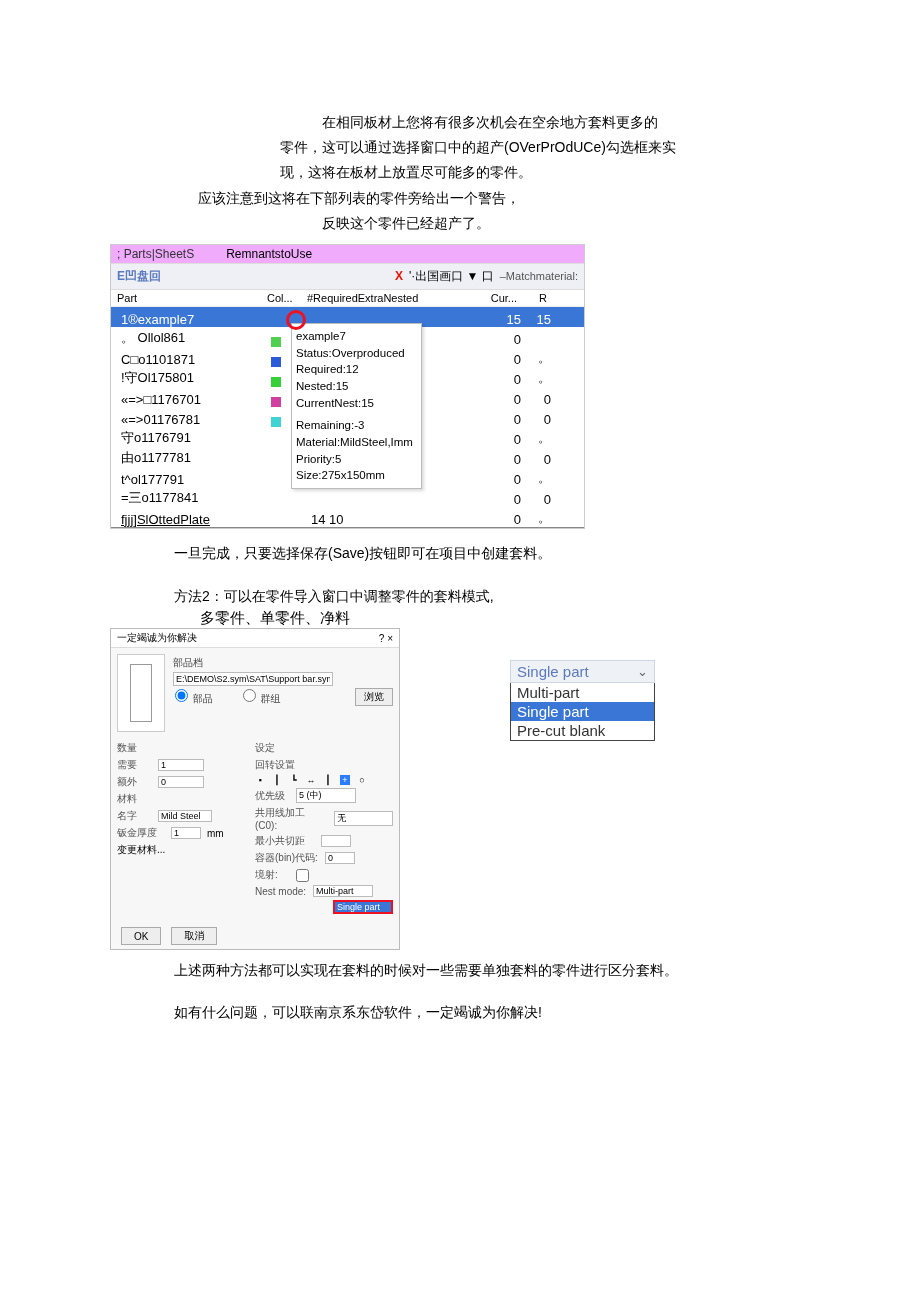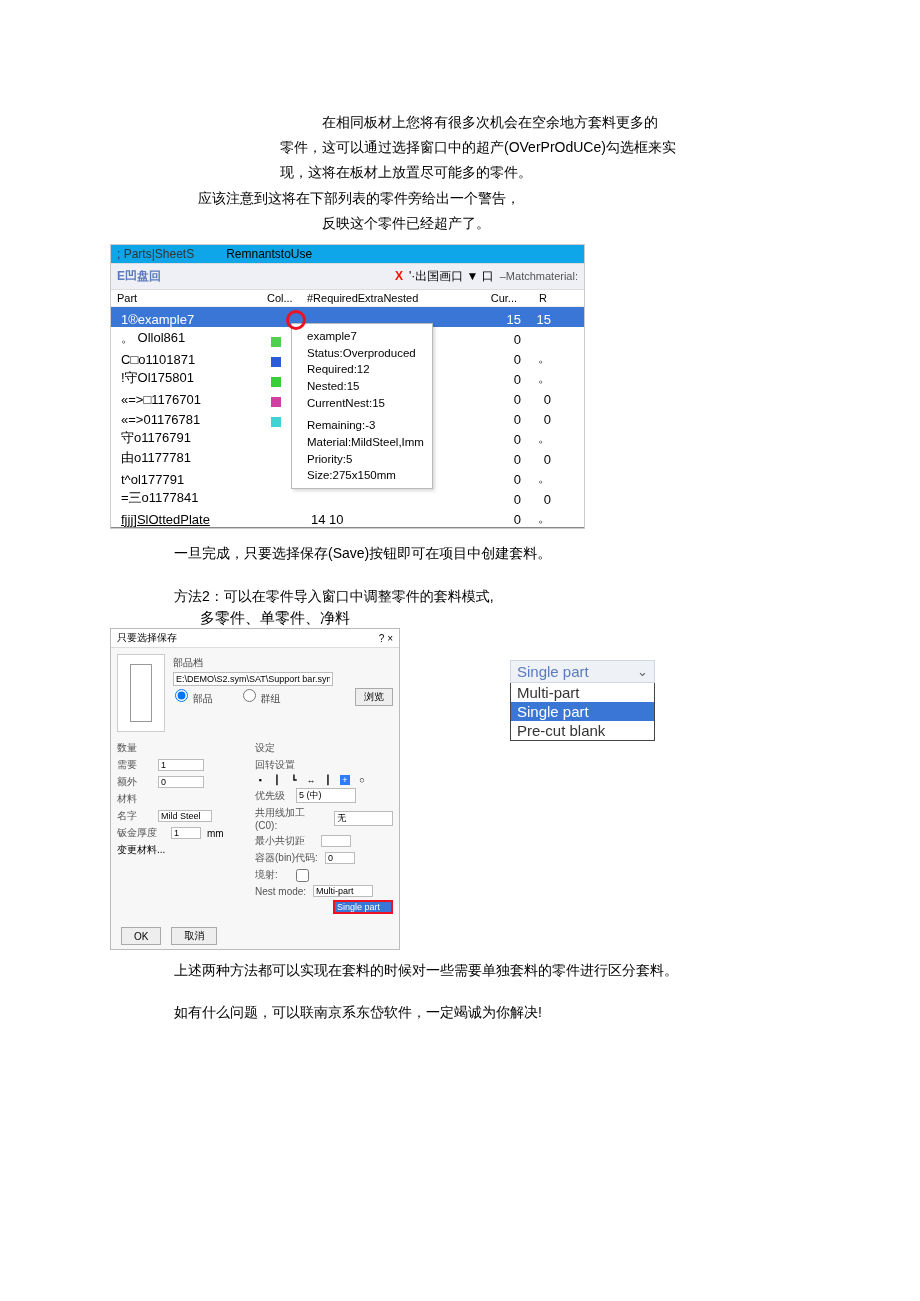--- a/index.html
+++ b/index.html
@@ -21,21 +21,21 @@
     .para1 .l5 { text-indent: 212px; }
     .ui-panel {
       margin-top: 8px;
       border: 1px solid #ccc;
       font-size: 12px;
       width: 475px;
     }
     .tabrow {
       display: flex;
       align-items: center;
-      background: #0ea5e9;
+      background: #f0abfc;
       border-bottom: 1px solid #ddd;
     }
     .tabrow > div { padding: 2px 6px; }
     .tabrow .tabs { padding: 2px 6px; }
     .tabrow .tabs > span:first-child { color: #333; }
     .tabrow .remnants { margin-left: 20px; }
     .toolbar {
       display: flex;
       align-items: center;
       padding: 4px 6px;
@@ -76,21 +76,21 @@
     .row .cu { width: 30px; text-align: right; }
     .row .rr { width: 30px; text-align: right; }
     .row .p.ul { text-decoration: underline; }
     .under { border-bottom: 1px solid #888; }
     .tooltip {
       position: absolute;
       top: 16px;
       left: 180px;
       background: #fff;
       border: 1px solid #bbb;
-      padding: 4px 8px 4px 15px;
+      padding: 4px 8px 4px 4px;
       font-size: 11.5px;
       line-height: 1.45;
       box-shadow: 2px 2px 3px rgba(0,0,0,0.15);
     }
     .tooltip::before {
       content: "";
       position: absolute;
       top: -14px;
       left: -6px;
       width: 14px; height: 14px;
@@ -349,21 +349,21 @@
 
 <div class="para2">一旦完成，只要选择保存(Save)按钮即可在项目中创建套料。</div>
 
 <div class="para3">方法2：可以在零件导入窗口中调整零件的套料模式,</div>
 <div class="para3b">多零件、单零件、净料</div>
 
 <div class="mid-block">
 
   <div class="dlg">
     <div class="titlebar">
-      <span>只要选择保存</span>
+      <span>一定竭诚为你解决</span>
       <span>
         <span class="close">?</span>
         <span class="close">×</span>
       </span>
     </div>
     <div class="body">
       <div class="top">
         <div class="prev">
             <div class="prevshape"></div>
           </div>

